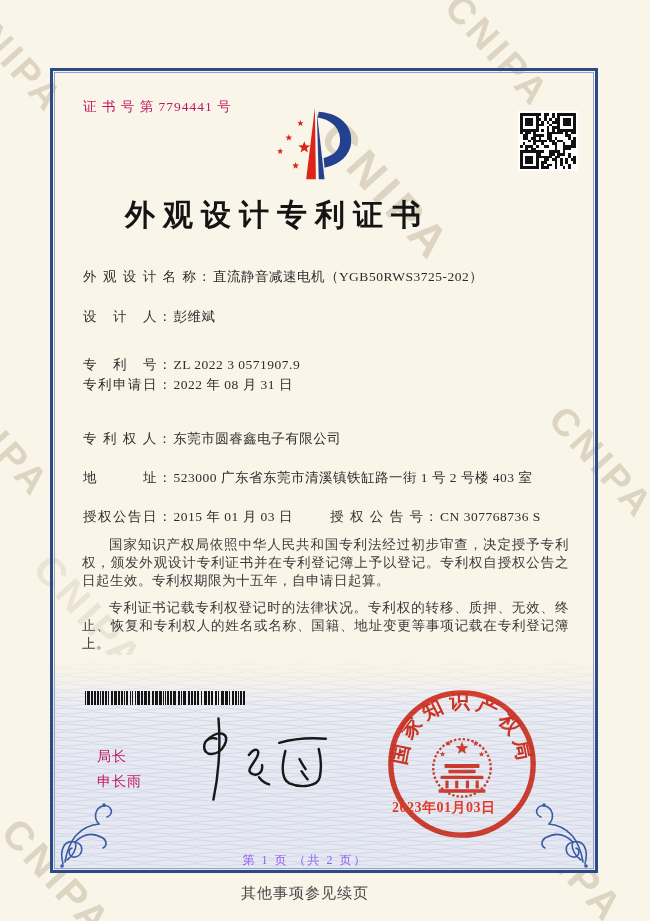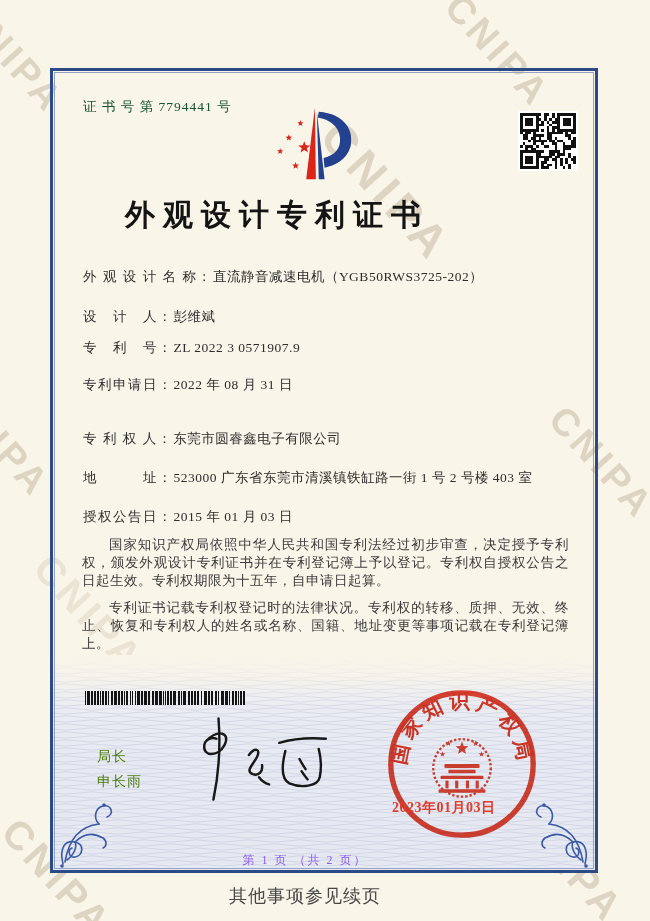--- a/index.html
+++ b/index.html
@@ -46,47 +46,47 @@
   .band{
     position:absolute;left:53px;top:655px;width:542px;height:215px;
     background:linear-gradient(180deg,#f7f4ec 0%,#ecedf3 18%,#e7eaf2 45%,#e6e9f2 100%);
     z-index:1;overflow:hidden;
   }
   .band-fade{
     position:absolute;left:0;top:0;width:100%;height:52px;
     background:linear-gradient(180deg,#faf5e9 0%,rgba(250,245,233,0) 100%);
   }
   .content{position:absolute;z-index:6;}
-  .cert-no{left:83px;top:98px;font-size:13.5px;letter-spacing:1px;color:#14532d;}
+  .cert-no{left:83px;top:98px;font-size:13.5px;letter-spacing:1px;color:#be185d;}
   .logo{left:262px;top:104px;width:100px;height:82px;}
   .qr{left:518px;top:111px;width:56px;height:56px;background:#fff;padding:2px;}
   .title{
     left:0;top:195px;width:554px;text-align:center;
     font-size:30px;font-weight:bold;letter-spacing:8px;color:#141414;
   }
   .row{left:83px;width:490px;font-size:13.5px;color:#303030;white-space:nowrap;}
   .flabel{letter-spacing:1.5px;}
   .colon{padding-right:2px;}
   .fvalue{letter-spacing:0.5px;color:#2d2d2d;}
   .row-sub{position:absolute;left:247px;top:0;}
   .para{
     left:82px;width:487px;font-size:13.5px;line-height:18px;
     text-indent:2em;text-align:justify;color:#3b3b3b;letter-spacing:0.5px;
   }
   .barcode{left:85px;top:691px;width:162px;height:14px;}
-  .bureau{left:97px;font-size:14px;font-family:"Liberation Sans","DejaVu Sans",sans-serif;color:#4d7c0f;letter-spacing:1px;}
+  .bureau{left:97px;font-size:14px;font-family:"Liberation Sans","DejaVu Sans",sans-serif;color:#be185d;letter-spacing:1px;}
   .sig{left:178px;top:710px;width:162px;height:94px;}
   .seal{left:384px;top:686px;width:156px;height:156px;mix-blend-mode:multiply;}
   .seal-date{
     left:392px;top:799px;width:142px;text-align:left;
     font-size:14px;font-weight:bold;color:var(--seal-red);
     letter-spacing:0.5px;z-index:7;
   }
   .page-info{left:55px;top:852px;width:500px;text-align:center;font-size:12px;letter-spacing:2px;color:#8b5cf6;}
-  .cont-note{left:55px;top:884px;width:500px;text-align:center;font-size:18px;color:#474747;letter-spacing:1px;z-index:6;}
+  .cont-note{left:55px;top:884px;width:500px;text-align:center;font-size:15px;color:#474747;letter-spacing:1px;z-index:6;}
   .orn{position:absolute;top:796px;width:60px;height:72px;z-index:5;}
   .orn-l{left:57px;}
   .orn-r{left:531px;transform:scaleX(-1);}
   svg{display:block;}
 </style>
 </head>
 <body>
 
 <div class="stage">
 
@@ -448,34 +448,37 @@
     </svg>
 
   <div class="content title">外观设计专利证书</div>
 
   <div class="content row" style="top:268px">
     <span class="flabel">外 观 设 计 名 称</span><span class="colon">：</span><span class="fvalue">直流静音减速电机（YGB50RWS3725-202）</span>
   </div>
   <div class="content row" style="top:308px">
     <span class="flabel">设　计　人</span><span class="colon">：</span><span class="fvalue">彭维斌</span>
   </div>
-  <div class="content row" style="top:339px">
+  <div class="content row" style="top:356px">
     <span class="flabel">专　利　号</span><span class="colon">：</span><span class="fvalue">ZL 2022 3 0571907.9</span>
   </div>
   <div class="content row" style="top:376px">
     <span class="flabel">专利申请日</span><span class="colon">：</span><span class="fvalue">2022 年 08 月 31 日</span>
   </div>
   <div class="content row" style="top:430px">
     <span class="flabel">专 利 权 人</span><span class="colon">：</span><span class="fvalue">东莞市圆睿鑫电子有限公司</span>
   </div>
   <div class="content row" style="top:469px">
     <span class="flabel">地　　　址</span><span class="colon">：</span><span class="fvalue">523000 广东省东莞市清溪镇铁缸路一街 1 号 2 号楼 403 室</span>
   </div>
   <div class="content row" style="top:508px">
     <span class="flabel">授权公告日</span><span class="colon">：</span><span class="fvalue">2015 年 01 月 03 日</span>
+    <span class="row-sub">
+      <span class="flabel">授 权 公 告 号</span><span class="colon">：</span><span class="fvalue">CN 307768736 S</span>
+    </span>
   </div>
 
   <div class="content para" style="top:536px">国家知识产权局依照中华人民共和国专利法经过初步审查，决定授予专利权，颁发外观设计专利证书并在专利登记簿上予以登记。专利权自授权公告之日起生效。专利权期限为十五年，自申请日起算。</div>
   <div class="content para" style="top:599px">专利证书记载专利权登记时的法律状况。专利权的转移、质押、无效、终止、恢复和专利权人的姓名或名称、国籍、地址变更等事项记载在专利登记簿上。</div>
 
   <svg class="content barcode" id="barcode" viewBox="0 0 162 14" preserveAspectRatio="none">
       <rect x="0" y="0" width="1" height="14" fill="#141414"></rect>
       <rect x="2" y="0" width="3" height="14" fill="#141414"></rect>
       <rect x="6" y="0" width="2" height="14" fill="#141414"></rect>
       <rect x="9" y="0" width="2" height="14" fill="#141414"></rect>

